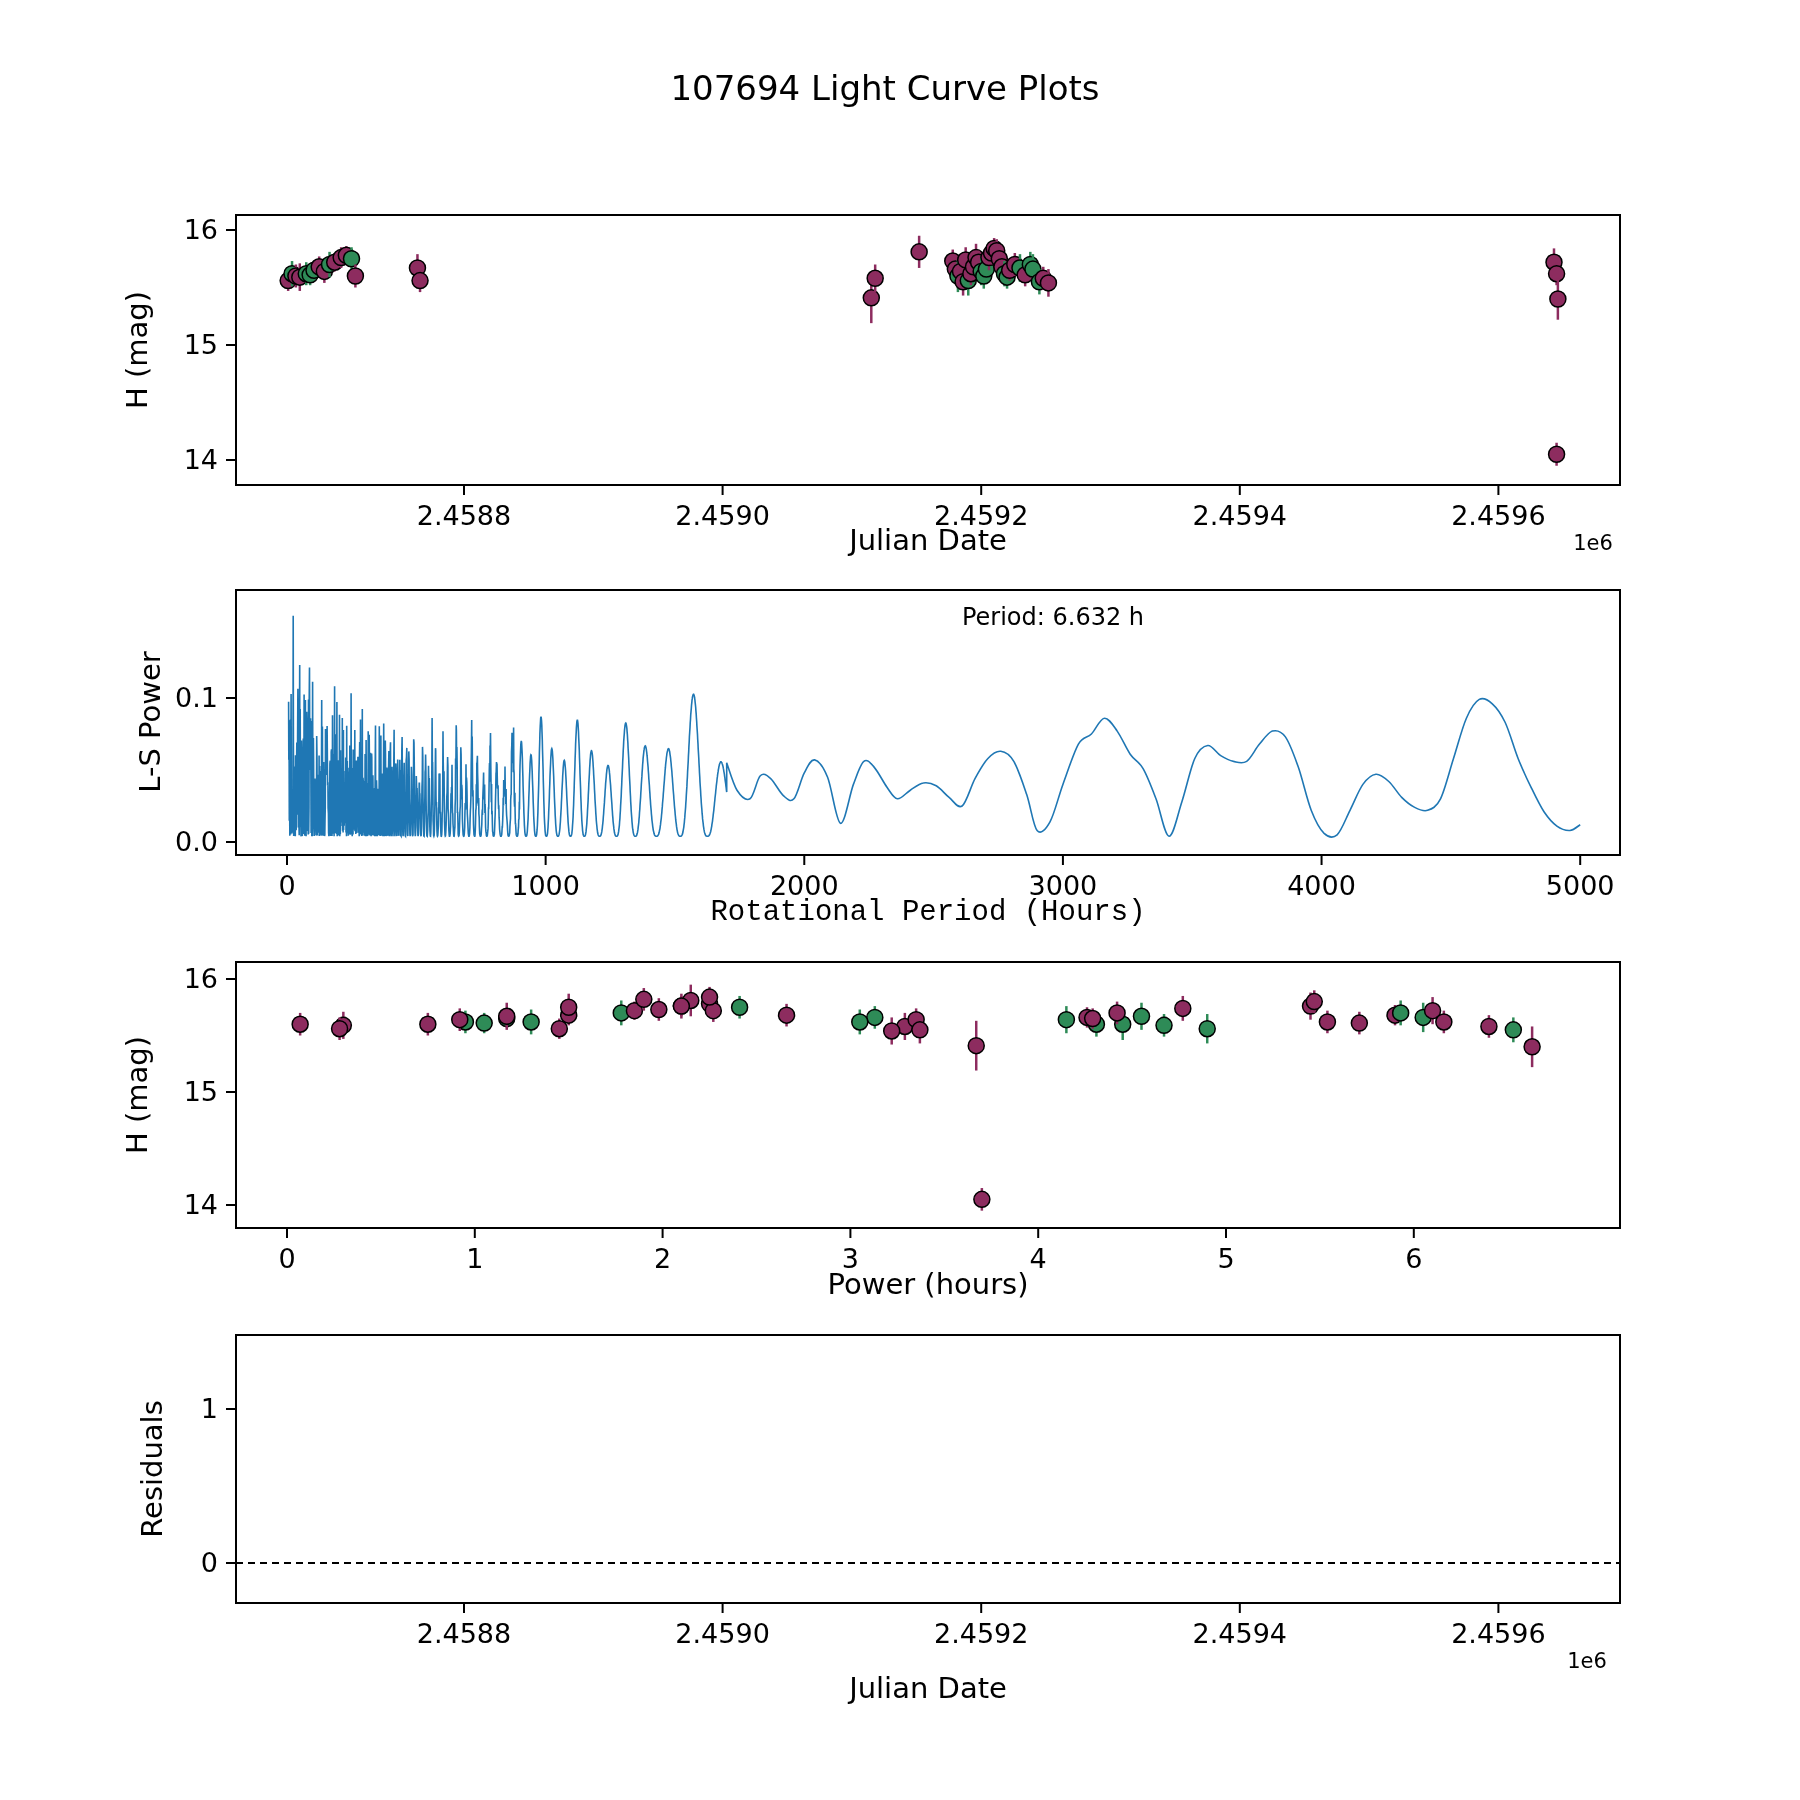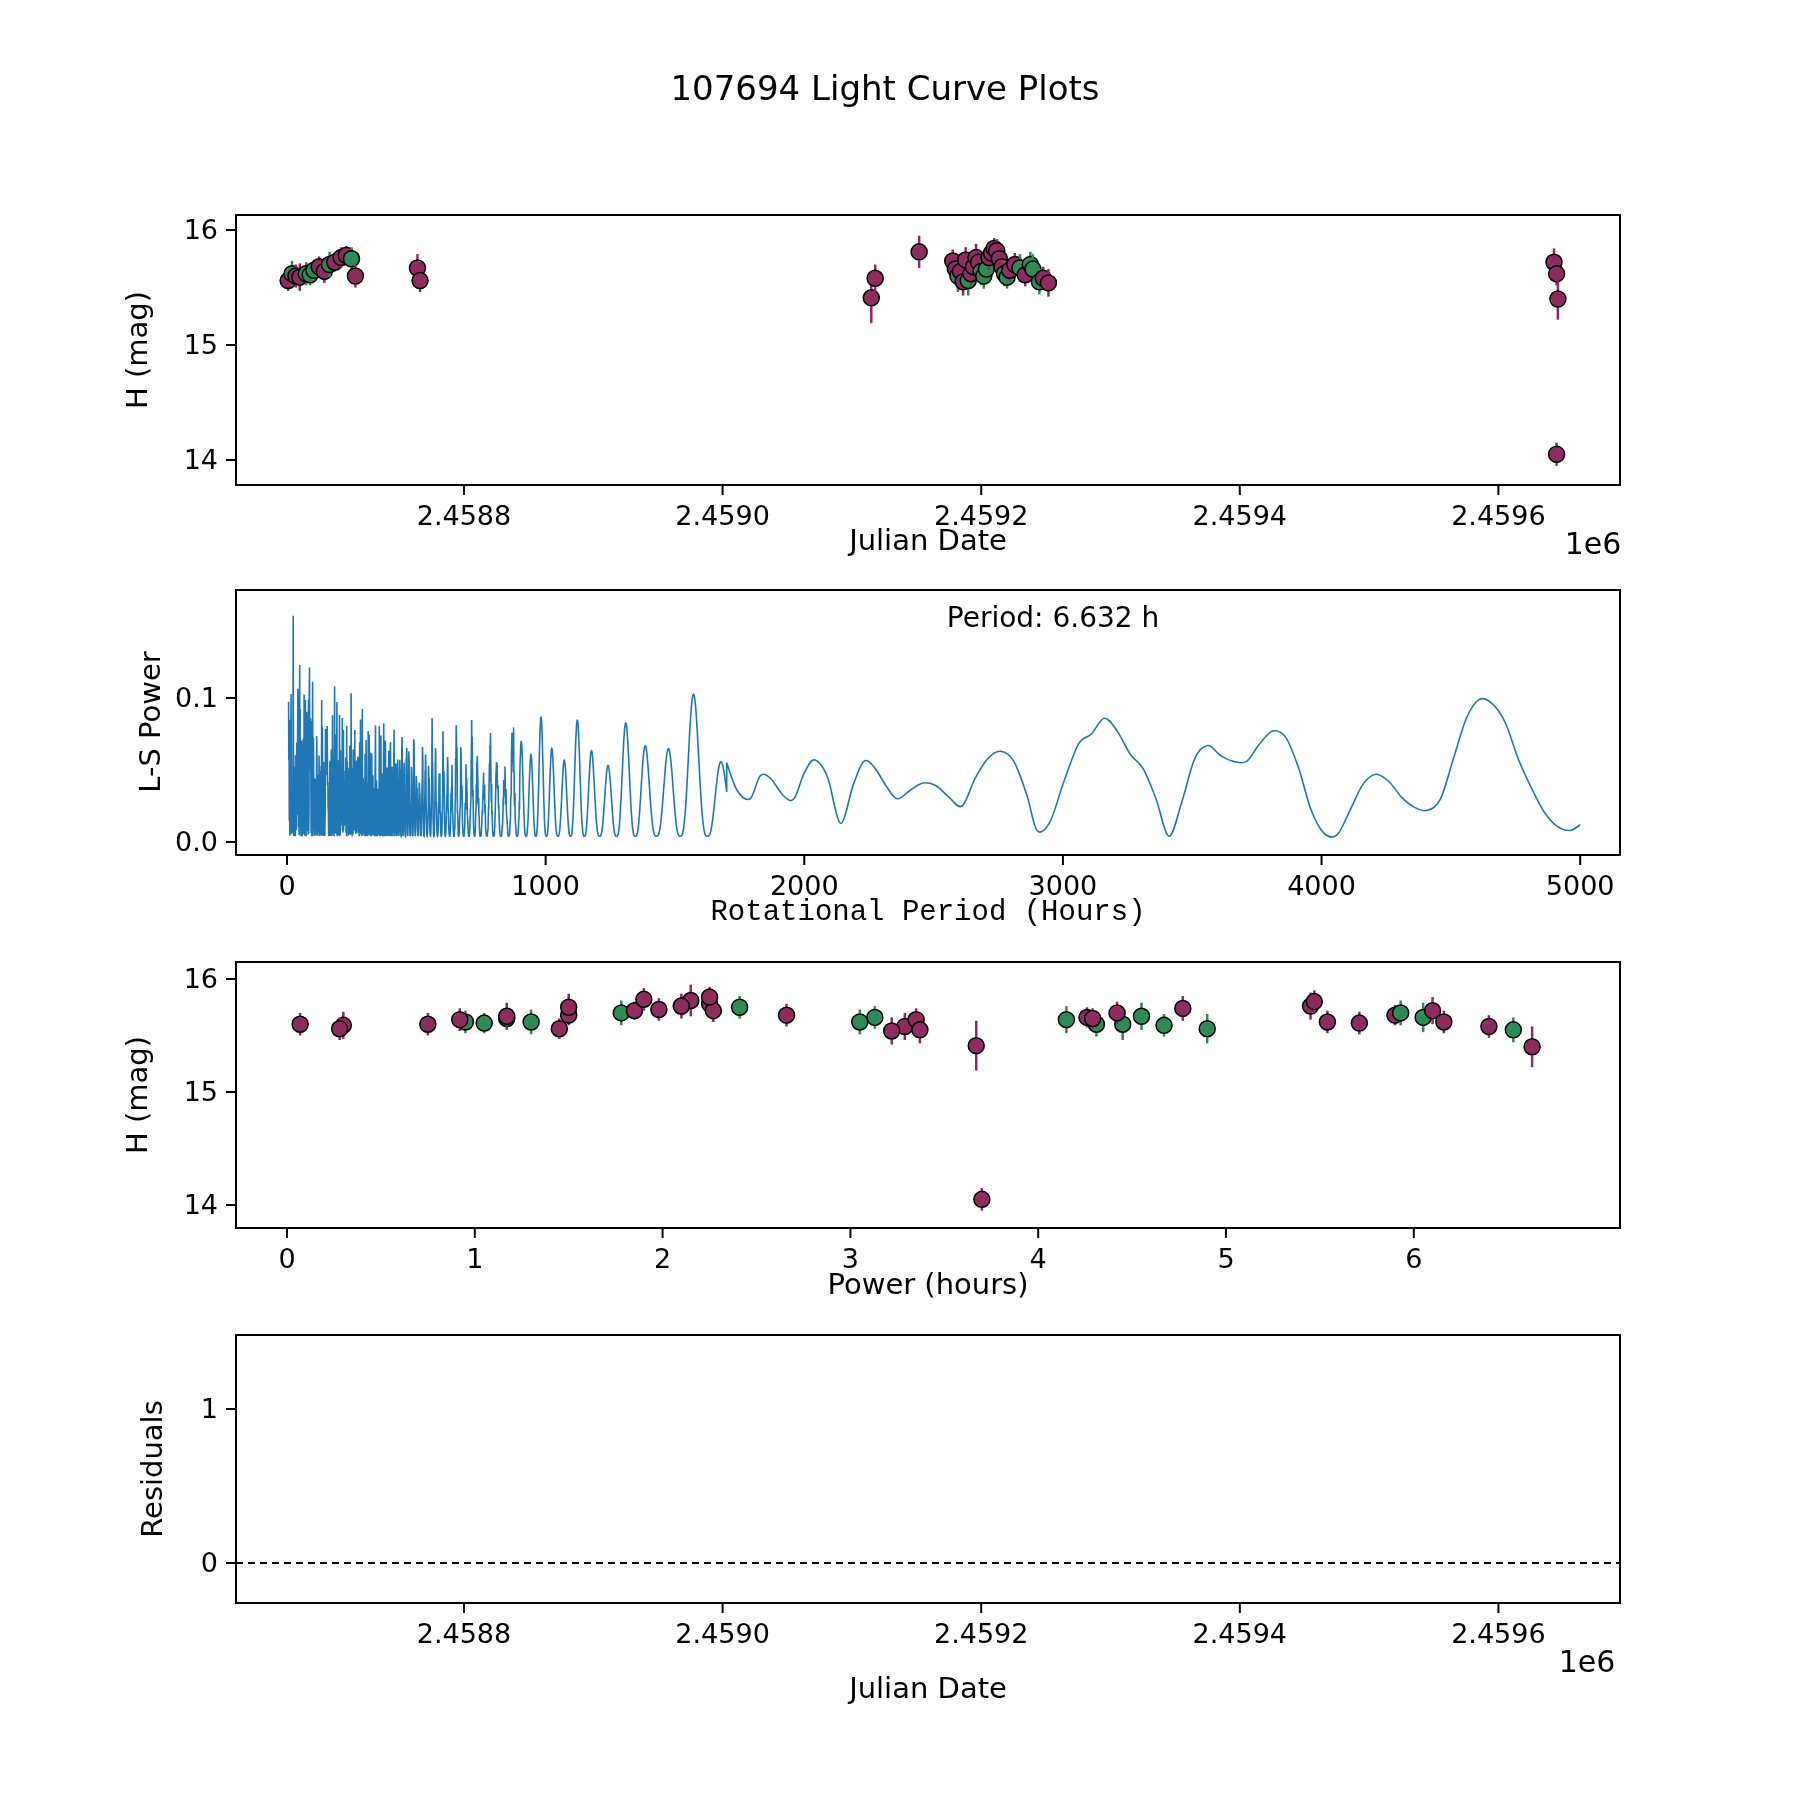--- a/index.html
+++ b/index.html
@@ -4,22 +4,22 @@
 <style>
   html,body{margin:0;padding:0;background:#ffffff;}
   #canvas{position:relative;width:1800px;height:1800px;background:#ffffff;
           font-family:"DejaVu Sans","Liberation Sans",sans-serif;color:#000;}
   #plot-svg{position:absolute;left:0;top:0;}
   .figlabel{position:absolute;transform:translate(-50%,-50%);white-space:nowrap;
             font-family:"DejaVu Sans","Liberation Sans",sans-serif;color:#000;}
   .rot{transform:translate(-50%,-50%) rotate(-90deg);}
   .title{font-size:34px;margin-top:40px;}
   .axlabel{font-size:29px;}
-  .annot{font-size:28px;}
-  .offset{font-size:30px;}
+  .annot{font-size:24px;}
+  .offset{font-size:21px;}
 </style>
 </head>
 <body>
 
 <div id="canvas">
   <svg id="plot-svg" width="1800" height="1800">
       <clipPath id="clip0">
         <rect x="236" y="215" width="1384" height="270"></rect>
       </clipPath>
       <clipPath id="clip1">

